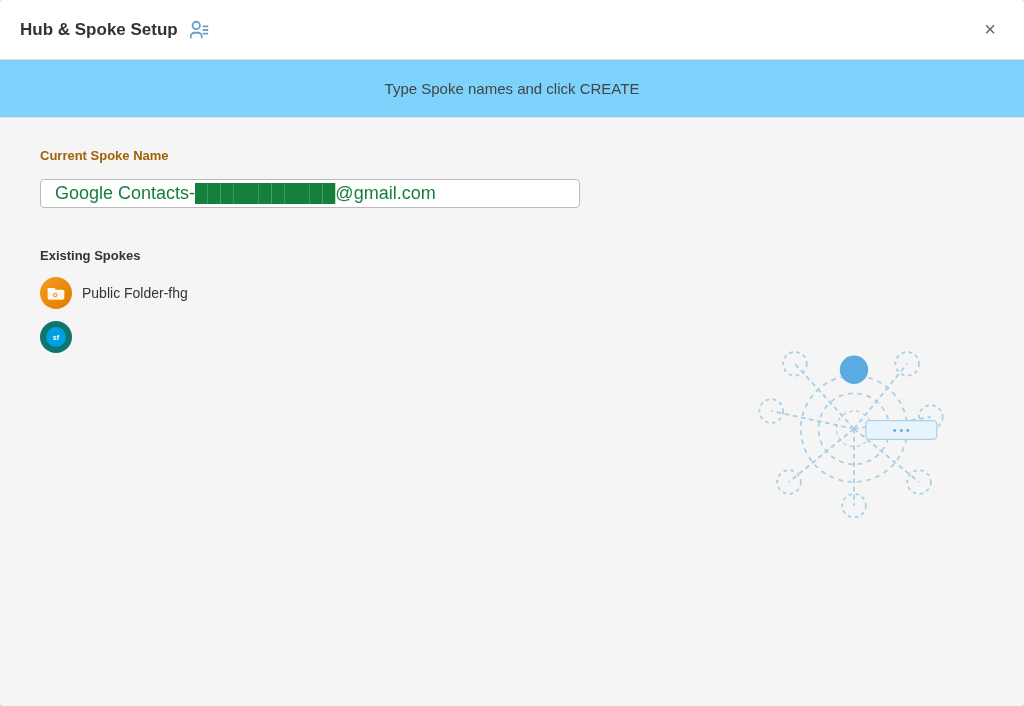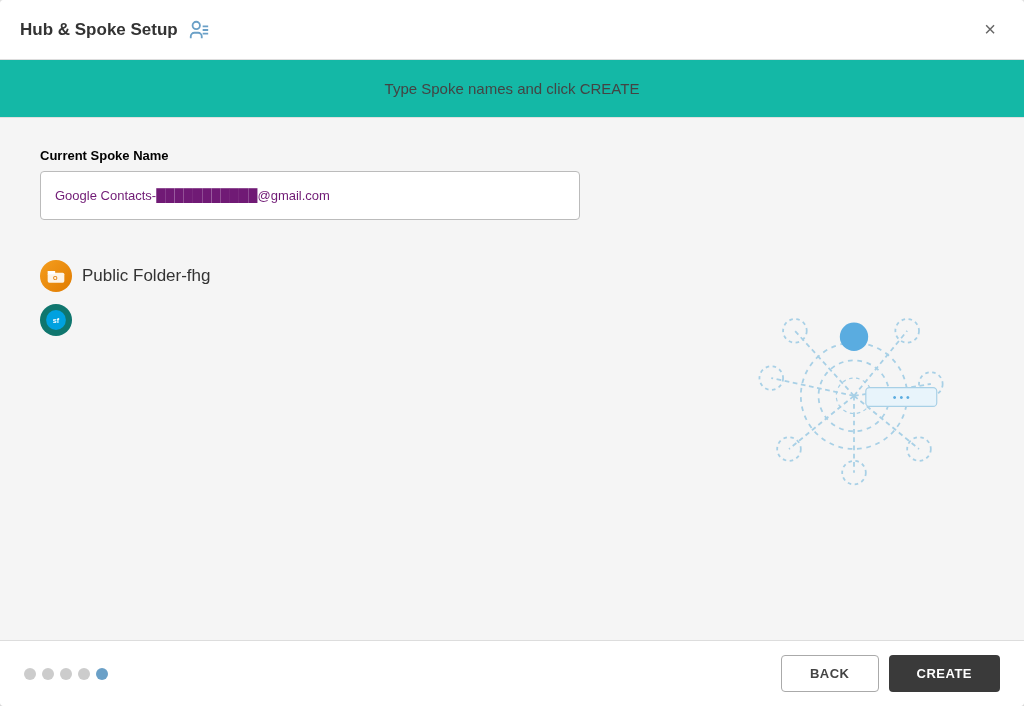--- a/index.html
+++ b/index.html
@@ -64,52 +64,52 @@
       display: flex;
       flex-direction: column;
     }
     .instruction-bar {
       text-align: center;
       padding: 20px;
       font-size: 15px;
       color: #444;
       font-weight: 500;
       border-bottom: 1px solid #e0e0e0;
-      background: #14b8a6;
+      background: #7dd3fc;
     }
     .content-area {
       flex: 1;
       display: flex;
       padding: 30px 40px;
       gap: 40px;
     }
     .left-panel {
       flex: 1;
     }
     .right-panel {
       width: 260px;
       display: flex;
       align-items: flex-start;
       justify-content: center;
       padding-top: 10px;
     }
     .field-label {
       font-size: 13px;
       font-weight: 600;
-      color: #000000;
-      margin-bottom: 8px;
+      color: #a16207;
+      margin-bottom: 16px;
     }
     .text-input {
       width: 100%;
       max-width: 540px;
-      padding: 16px 14px;
+      padding: 3px 14px;
       border: 1px solid #bbb;
       border-radius: 4px;
-      font-size: 13px;
-      color: #701a75;
+      font-size: 18px;
+      color: #15803d;
       background: #fff;
       outline: none;
     }
     .existing-spokes-section {
       margin-top: 40px;
     }
     .existing-spokes-label {
       font-size: 13px;
       font-weight: 700;
       color: #333;
@@ -133,21 +133,21 @@
       flex-shrink: 0;
       overflow: hidden;
     }
     .spoke-icon-public {
       background: linear-gradient(135deg, #f59e1e, #e07b00);
     }
     .spoke-icon-salesforce {
       background: #0f766e;
     }
     .spoke-name {
-      font-size: 17px;
+      font-size: 14px;
       color: #333;
     }
     .diagram-svg {
       width: 100%;
       height: 100%;
     }
     
     .modal-footer {
       background: #ffffff;
       border-top: 1px solid #ddd;
@@ -231,20 +231,21 @@
 
     <div class="content-area">
 
       <div class="left-panel">
         
         <div class="field-label">Current Spoke Name</div>
         <input type="text" class="text-input" value="Google Contacts-███████████@gmail.com" style="">
 
         
         <div class="existing-spokes-section">
+          <div class="existing-spokes-label">Existing Spokes</div>
 
           <div class="spoke-item">
             <div class="spoke-icon spoke-icon-public">
               <svg width="20" height="20" viewBox="0 0 24 24">
                 <rect x="2" y="6" width="9" height="2" rx="1" fill="#fff"></rect>
                 <rect x="2" y="8" width="20" height="12" rx="2" fill="#fff" opacity="0.9"></rect>
                 <rect x="2" y="6" width="9" height="4" rx="1" fill="#fff"></rect>
                 <text x="11" y="17" font-size="7" fill="#e07b00" font-weight="bold" text-anchor="middle">O</text>
               </svg>
             </div>
@@ -288,26 +289,13 @@
           <circle cx="110" cy="70" r="12" fill="#5aace0"></circle>
 
           <rect x="120" y="113" width="60" height="16" rx="3" fill="#e8f4fb" stroke="#a8d0e6" stroke-width="1"></rect>
           <text x="150" y="124" font-size="9" fill="#5aace0" text-anchor="middle">• • •</text>
 
         </svg>
       </div>
     </div>
   </div>
 
-  <div class="modal-footer">
-    <div class="progress-dots">
-      <div class="dot"></div>
-      <div class="dot"></div>
-      <div class="dot"></div>
-      <div class="dot"></div>
-      <div class="dot active"></div>
-    </div>
-    <div class="footer-buttons">
-      <button class="btn btn-back">BACK</button>
-      <button class="btn btn-create">CREATE</button>
-    </div>
-  </div>
 </div>
 
 </body></html>

